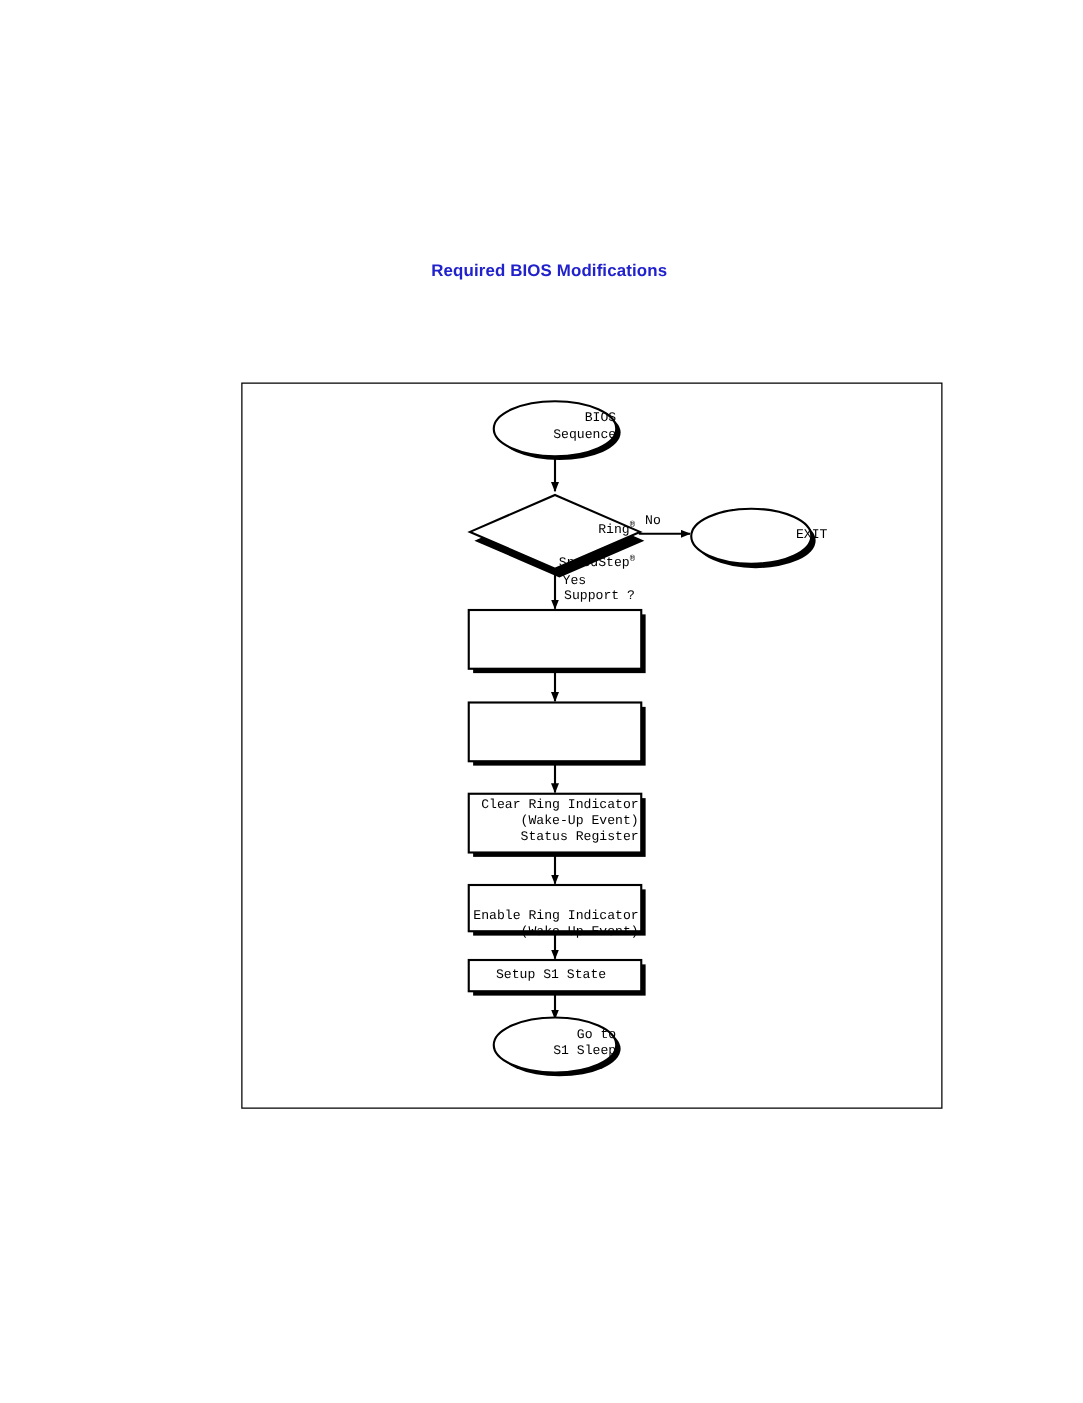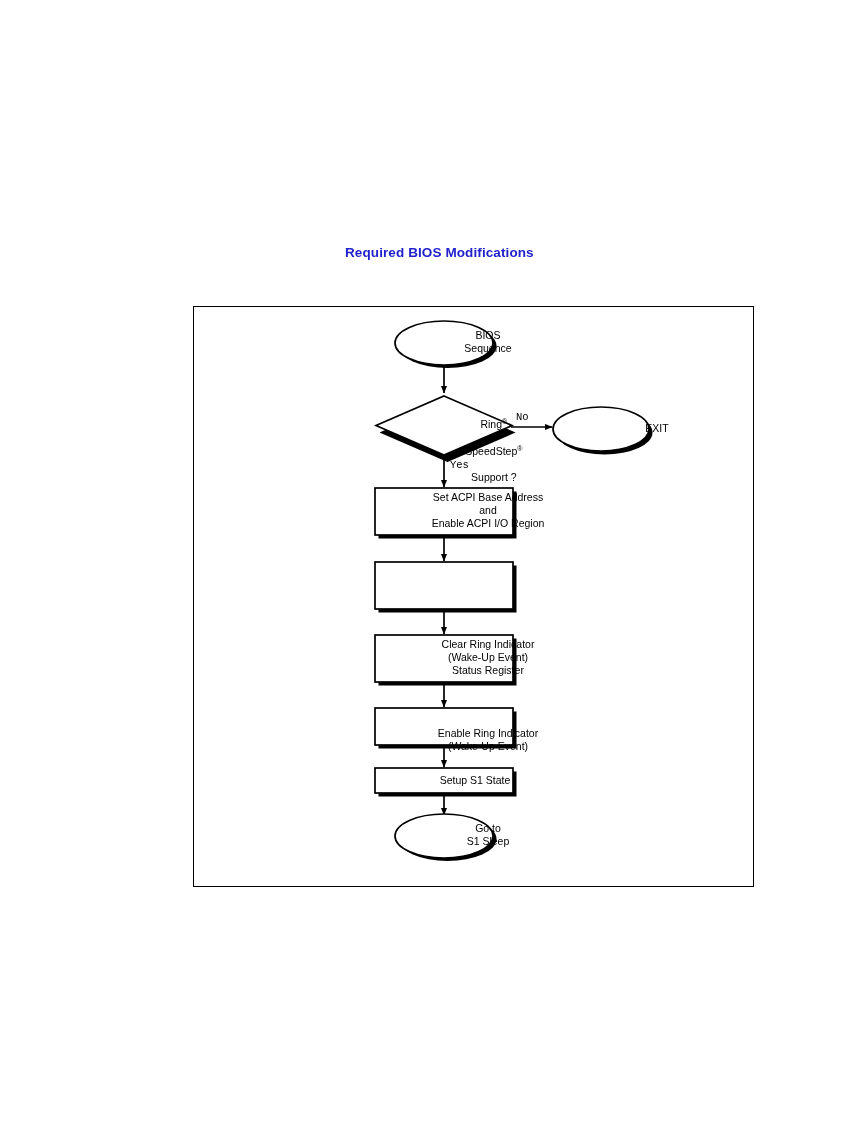--- a/index.html
+++ b/index.html
@@ -19,21 +19,20 @@
   
   #figure-title {
     position: absolute;
     left: 345px;
     top: 209px;
     font-size: 13.5px;
     font-weight: bold;
     color: #2222cc;
     letter-spacing: 0.1px;
     white-space: nowrap;
-    margin-top: 36px;
   }
 
   
   #figure-frame {
     position: absolute;
     left: 193px;
     top: 306px;
     width: 561px;
     height: 581px;
     border: 1.4px solid #000000;
@@ -47,28 +46,27 @@
     left: 0;
     top: 0;
     width: 561px;
     height: 581px;
     display: block;
   }
 
   
   .node-label {
     position: absolute;
-    text-align: center;
-    font-family: Liberation Sans, sans-serif;
+    text-align: right;
+    font-family: Liberation Mono, monospace;
     font-size: 10.5px;
     line-height: 13.2px;
     color: #000000;
     white-space: pre;
     pointer-events: none;
-    margin-left: 44px;
   }
   .branch-label {
     position: absolute;
     font-family: Liberation Mono, monospace;
     font-size: 10.5px;
     line-height: 12px;
     color: #000000;
     white-space: nowrap;
     pointer-events: none;
   }
@@ -143,23 +141,20 @@
 Sequence</div>
 
   <div class="node-label" style="left:186px; top:98px; width:128px;">
     <span><span>Ring</span><sup>®</sup></span><br>
     <span><span>SpeedStep</span><sup>®</sup></span><br>
     <span>Support ?</span>
   </div>
 
   <div class="node-label" style="left:358px; top:115px; width:98px;padding-left:12px;">EXIT</div>
 
-  <div class="node-label" style="left:183px; top:184px; width:134px;">Set ACPI Base Address
-and
-Enable ACPI I/O Region</div>
 
 
   <div class="node-label" style="left:183px; top:331px; width:134px;">Clear Ring Indicator
 (Wake-Up Event)
 Status Register</div>
 
   <div class="node-label" style="left:183px; top:420px; width:134px;">Enable Ring Indicator
 (Wake-Up Event)</div>
 
   <div class="node-label" style="left:183px; top:467px; width:108px;">Setup S1 State</div>

